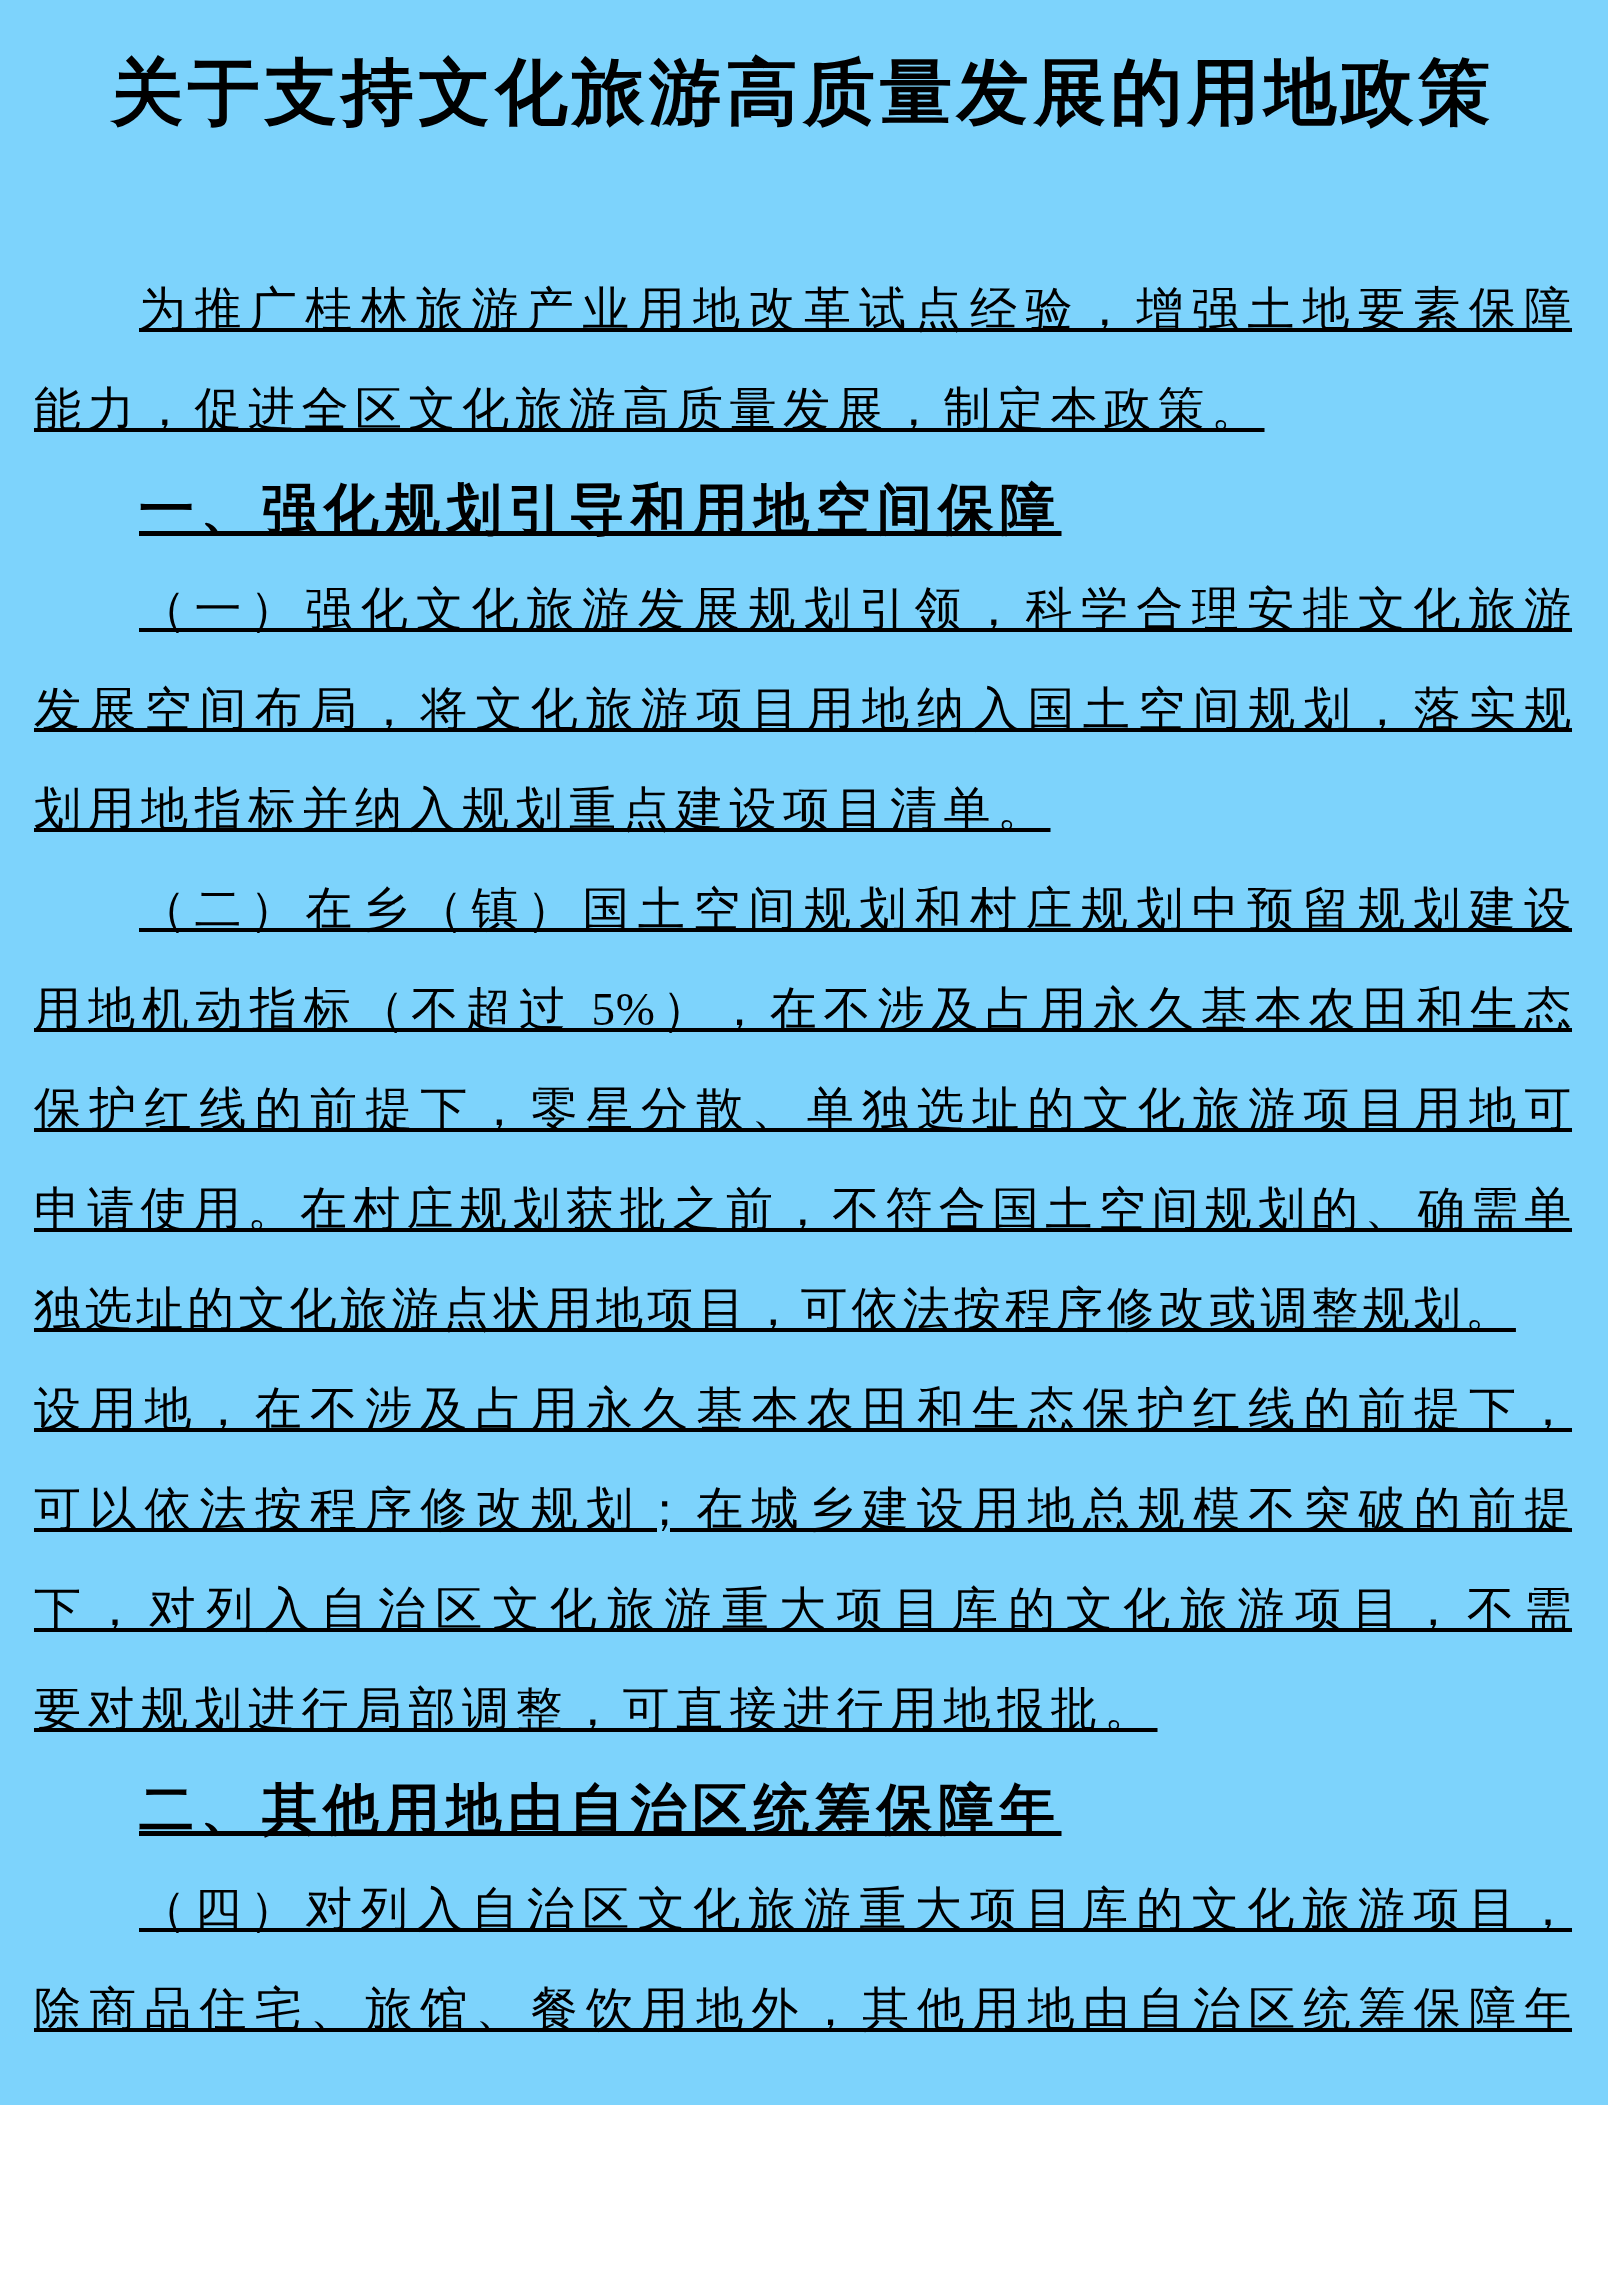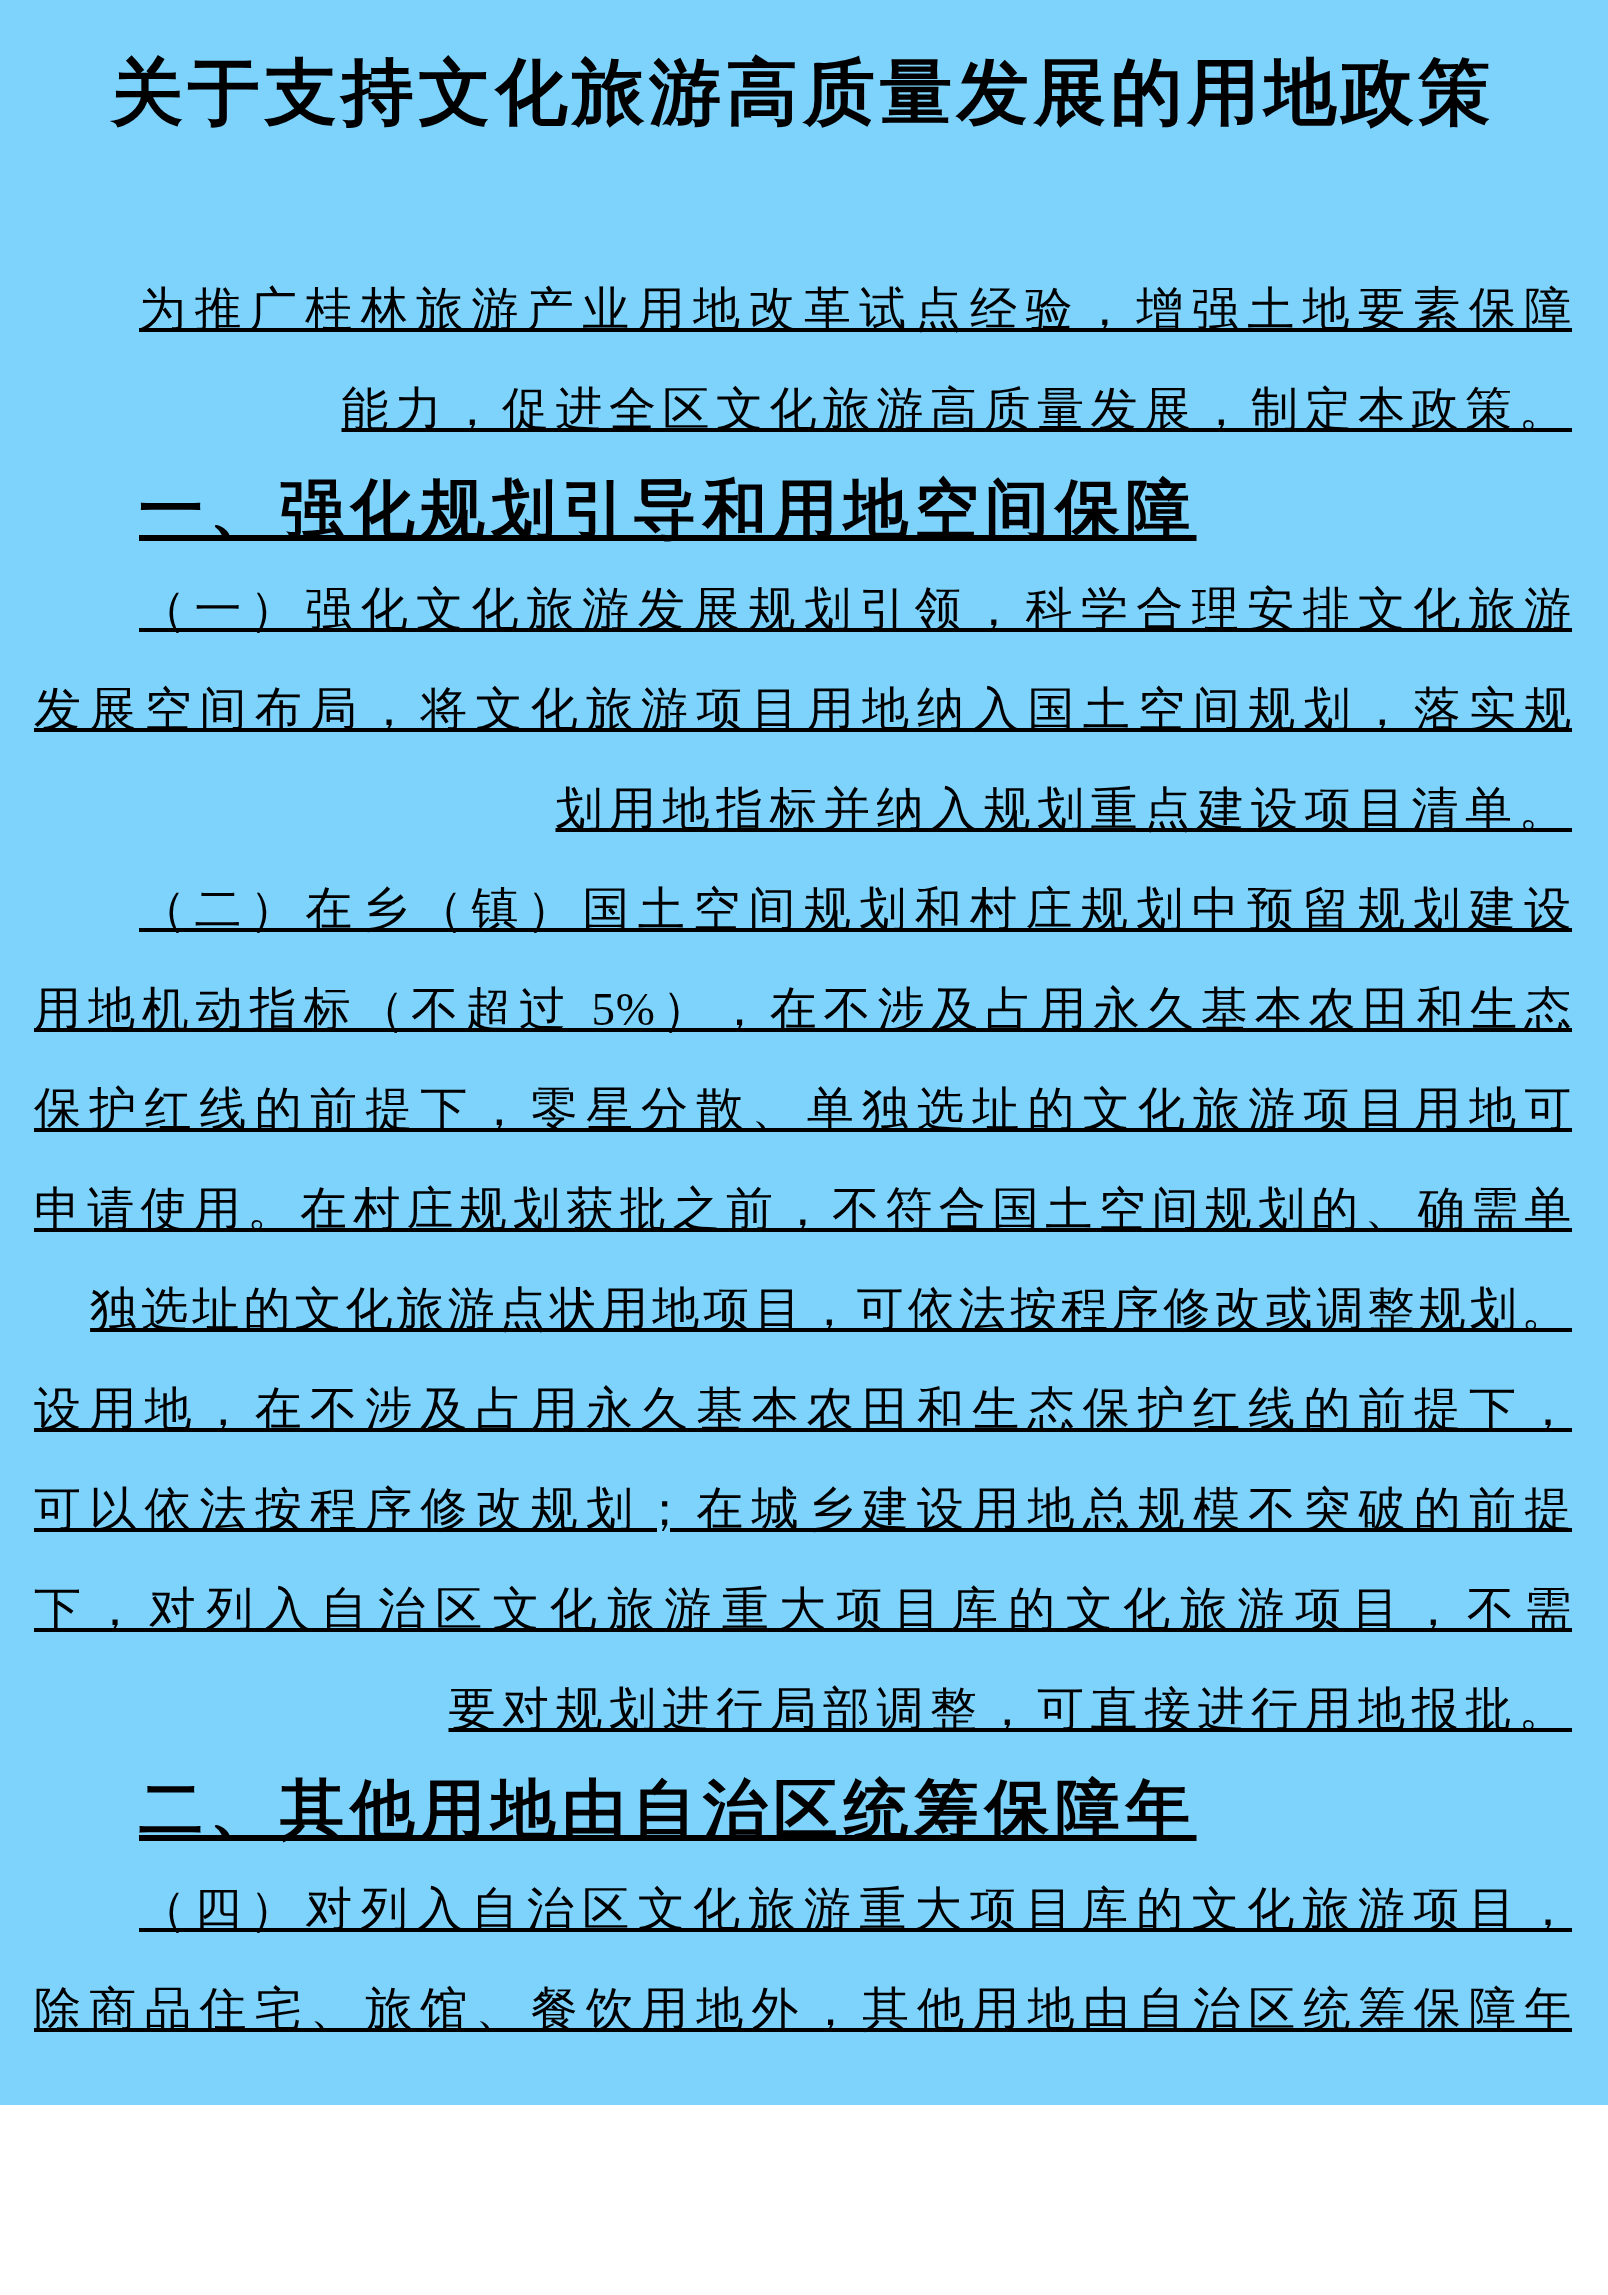--- a/index.html
+++ b/index.html
@@ -35,26 +35,26 @@
     font-size: 47px;
     letter-spacing: 0.8px;
     white-space: normal;
   }
   .justify {
     text-align: justify;
     text-align-last: justify;
     text-justify: inter-character;
   }
   .indent { text-indent: 105px; }
-  .end { letter-spacing: 6.5px; text-align: right; }
+  .end { letter-spacing: 6.5px; }
   .tight { letter-spacing: 4.1px; }
   .heading {
     font-family: "Liberation Sans", "DejaVu Sans", sans-serif;
     font-weight: bold;
-    font-size: 64px;
+    font-size: 55px;
     letter-spacing: 6.5px;
   }
   .page-number {
     position: absolute;
     left: 79px;
     top: 2201px;
     font-size: 44px;
     line-height: 54px;
     letter-spacing: 0;
   }

